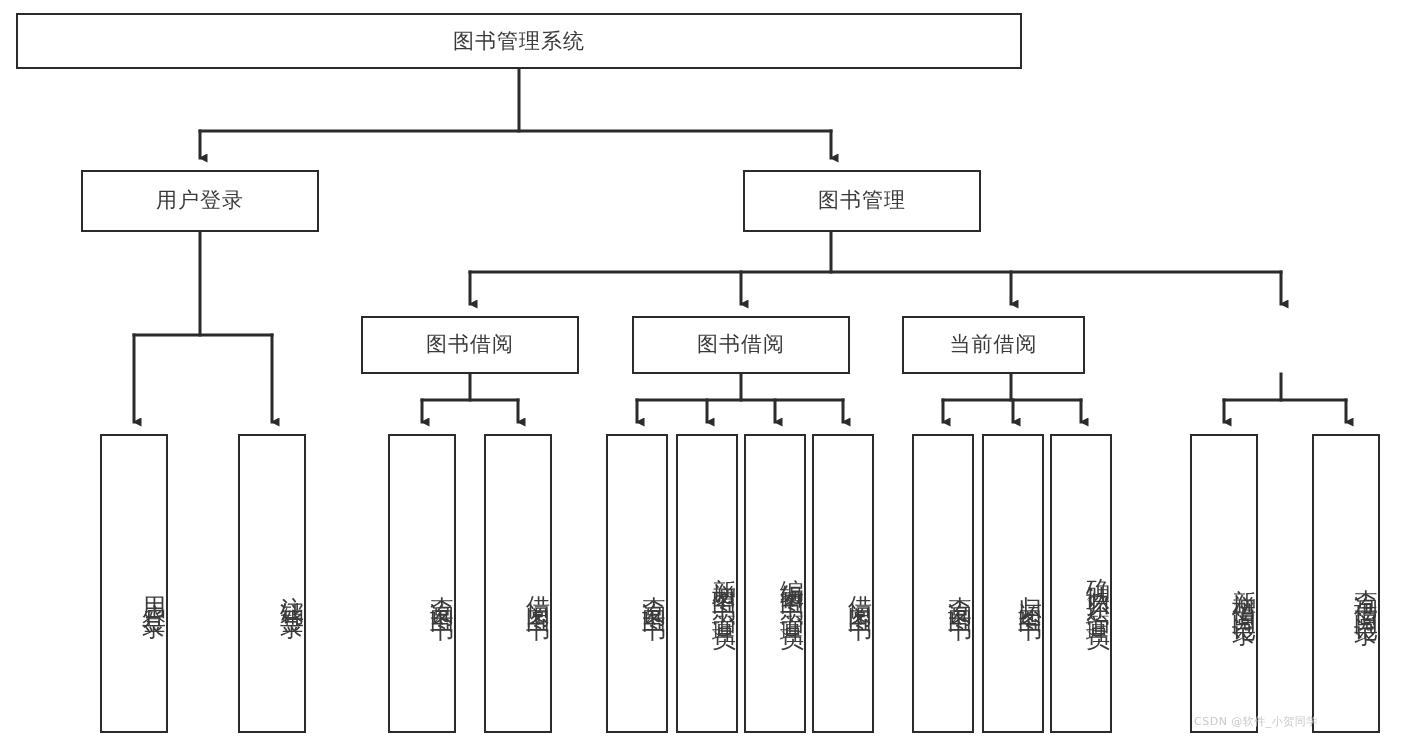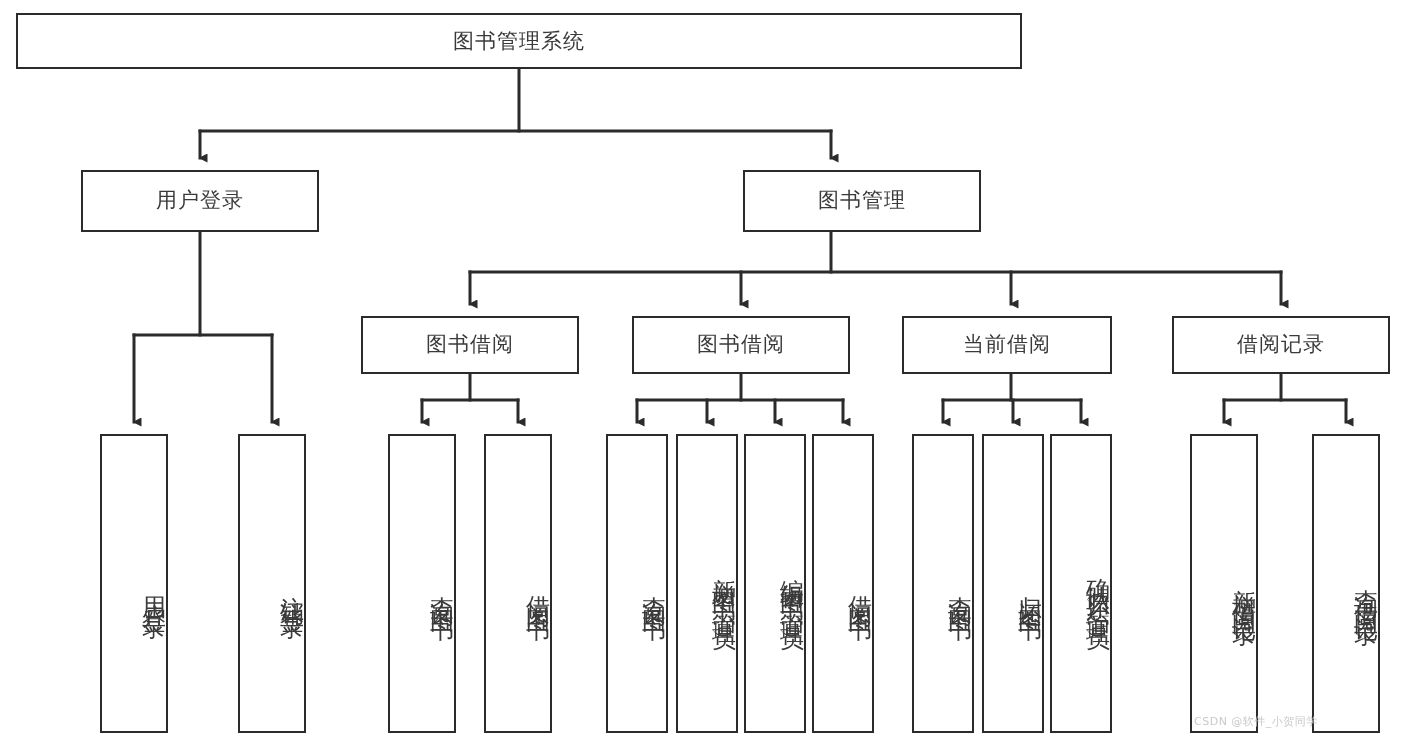--- a/index.html
+++ b/index.html
@@ -116,22 +116,21 @@
     </g>
   </svg>
 
   <div class="node root" style="left: 16px; top: 13px; width: 1006px; height: 56px;">图书管理系统</div>
 
   <div class="node horiz" style="left: 81px; top: 170px; width: 238px; height: 62px;">用户登录</div>
   <div class="node horiz" style="left: 712px; top: 170px; width: 238px; height: 62px; margin-left: 31px;">图书管理</div>
 
   <div class="node horiz" style="left: 361px; top: 316px; width: 218px; height: 58px;">图书借阅</div>
   <div class="node horiz" style="left: 632px; top: 316px; width: 218px; height: 58px;">图书借阅</div>
-  <div class="node horiz" style="left: 902px; top: 316px; width: 210px; height: 58px;">当前借阅</div>
-  <div class="node horiz" style="left: 1172px; top: 316px; width: 218px; height: 58px;">借阅记录</div>
+  <div class="node horiz" style="left: 902px; top: 316px; width: 183px; height: 58px;">当前借阅</div>
 
   <div class="node vert" style="left: 100px; top: 434px; width: 68px; height: 299px;">用户登录</div>
   <div class="node vert" style="left: 238px; top: 434px; width: 68px; height: 299px;">注销登录</div>
   <div class="node vert" style="left: 388px; top: 434px; width: 68px; height: 299px;">查询图书</div>
   <div class="node vert" style="left: 484px; top: 434px; width: 68px; height: 299px;">借阅图书</div>
   <div class="node vert" style="left: 606px; top: 434px; width: 62px; height: 299px;">查询图书</div>
   <div class="node vert" style="left: 676px; top: 434px; width: 62px; height: 299px;">新增图书（管理员）</div>
   <div class="node vert" style="left: 744px; top: 434px; width: 62px; height: 299px;">编辑图书（管理员）</div>
   <div class="node vert" style="left: 812px; top: 434px; width: 62px; height: 299px;">借阅图书</div>
   <div class="node vert" style="left: 912px; top: 434px; width: 62px; height: 299px;">查询图书</div>

